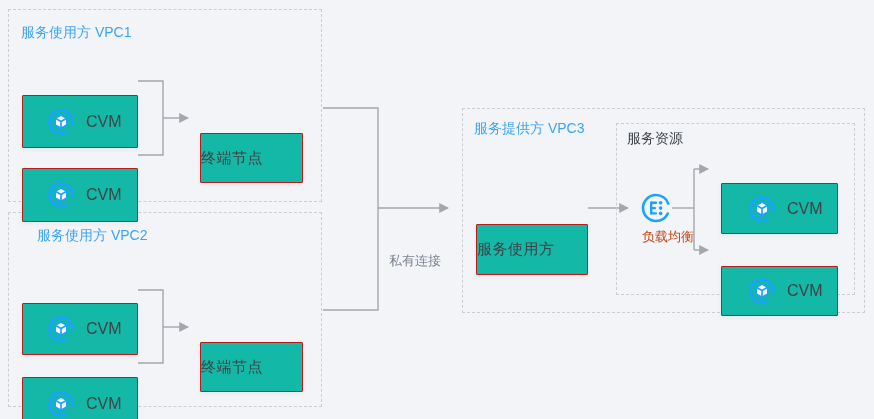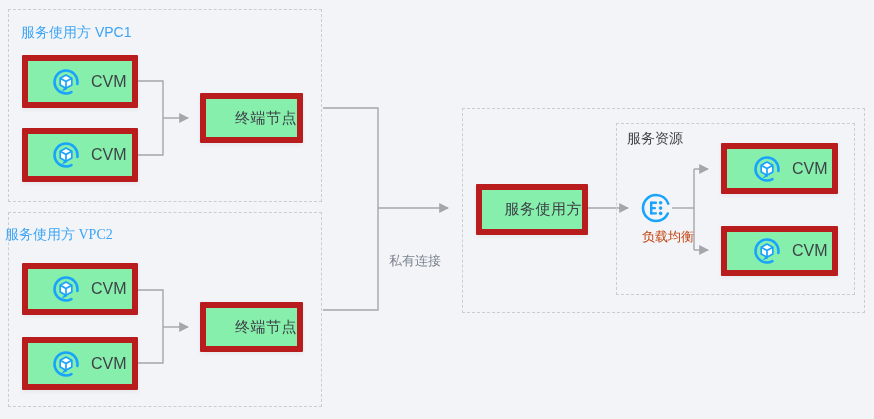--- a/index.html
+++ b/index.html
@@ -6,26 +6,26 @@
   .stage{
     position:relative; width:874px; height:419px; background:#F2F4F8;
     font-family:"Liberation Sans","DejaVu Sans",sans-serif; overflow:hidden;
   }
   .wires{position:absolute; left:0; top:0; width:874px; height:419px; pointer-events:none;}
   .region{position:absolute; border:1px dashed #CBCDD2; background:transparent;}
   .region-title{position:absolute; font-size:14px; line-height:16px; white-space:nowrap;}
   .blue{color:#3BA4F6;}
   .dark{color:#3E4247;}
   .node{
-    position:absolute; background:#86efac; border:6px solid #b91c1c; border-radius:1px;
-    box-shadow:0 2px 4px rgba(40,46,54,0.06); display:flex; align-items:center; box-sizing:border-box;
+    position:absolute; background:#14b8a6; border:1px solid #b91c1c; border-radius:1px;
+    box-shadow:0 2px 4px rgba(40,46,54,0.06); display:flex; align-items:center; box-sizing:border-box;margin-top:40px;
   }
   .cvm-node{padding-left:24px; gap:11px;}
   .cvm-label{font-size:16px; color:#3E4247;}
-  .center-node{justify-content:flex-end; font-size:15px; color:#3E4247; letter-spacing:0.5px;}
+  .center-node{justify-content:flex-start; font-size:15px; color:#3E4247; letter-spacing:0.5px;}
   .icon28{width:28px; height:28px; display:block;}
   .lb-wrap{position:absolute; left:640px; top:192px; width:32px; height:32px;}
   .lb-label{position:absolute; left:642px; top:228px; font-size:13px; color:#c2410c; white-space:nowrap;}
   .link-label{position:absolute; left:389px; top:212px; font-size:13px; color:#7E8590; white-space:nowrap;margin-top:40px;}
 </style>
 </head>
 <body>
 
 <div class="stage">
 
@@ -70,21 +70,22 @@
       <path d="M694,250 H708" marker-end="url(#arr)"></path>
     </g>
   </svg>
 
   <div class="region" style="left:8px; top:9px; width:312px; height:191px;"></div>
   <div class="region" style="left:8px; top:212px; width:312px; height:193px;"></div>
   <div class="region" style="left:462px; top:108px; width:401px; height:203px;"></div>
   <div class="region" style="left:616px; top:123px; width:237px; height:170px;"></div>
 
   <div class="region-title blue" style="left:21px; top:24px;">服务使用方 VPC1</div>
-  <div class="region-title blue" style="left:5px; top:227px;font-family:Liberation Serif, serif;">服务使用方 VPC2</div>
+  <div class="region-title blue" style="left:37px; top:227px;">服务使用方 VPC2</div>
+  <div class="region-title blue" style="left:474px; top:120px;">服务提供方 VPC3</div>
   <div class="region-title dark" style="left:627px; top:130px;">服务资源</div>
 
   <div class="node cvm-node" style="left:22px; top:55px; width:116px; height:53px;">
     <svg class="icon28">
         <use href="#icon-cvm"></use>
       </svg>
     <span class="cvm-label">CVM</span>
   </div>
   <div class="node cvm-node" style="left:22px; top:128px; width:116px; height:54px;">
     <svg class="icon28">

